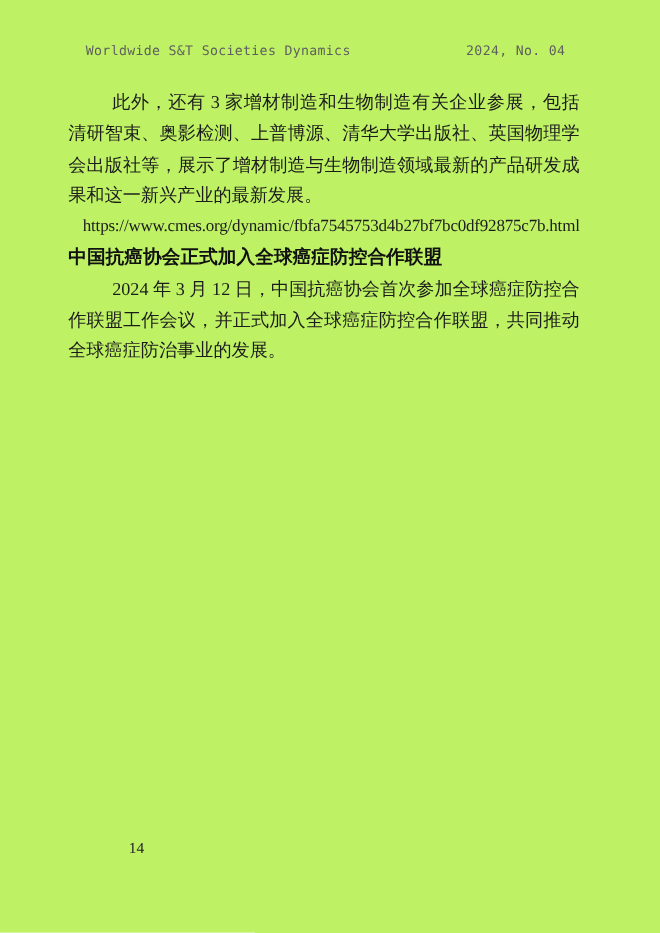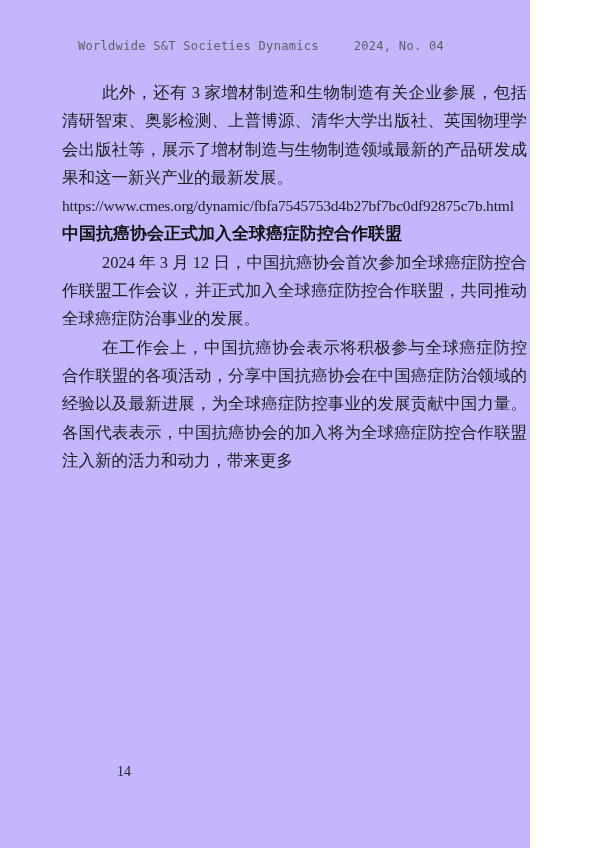--- a/index.html
+++ b/index.html
@@ -2,23 +2,23 @@
 <html><head>
 <meta charset="utf-8">
 <style>
   html, body {
     margin: 0;
     padding: 0;
     background: #ffffff;
   }
   .page {
     position: relative;
-    width: 530px;
+    width: 600px;
     height: 848px;
-    background: #c4b5fd;
+    background: #bef264;
     overflow: hidden;
     font-family: "Liberation Serif", "DejaVu Serif", serif;
   }
   .header {
     position: absolute;
     top: 39px;
     left: 78px;
     right: 86px;
     display: flex;
     justify-content: space-between;
@@ -45,21 +45,21 @@
   .para-indent {
     text-indent: 40px;
   }
   .link-label {
     text-indent: 0;
   }
   .url {
     font-size: 15.5px;
     letter-spacing: -0.2px;
     white-space: nowrap;
-    text-align: left;
+    text-align: right;
   }
   .heading {
     font-family: "Liberation Sans", "DejaVu Sans", sans-serif;
     font-weight: 700;
     font-size: 17px;
     text-indent: 0;
     color: #111111;
   }
   .page-number {
     position: absolute;
@@ -78,18 +78,17 @@
   <div class="header">
     <span>Worldwide S&amp;T Societies Dynamics</span>
     <span>2024, No. 04</span>
   </div>
 
   <div class="content">
     <p class="para-indent">此外，还有 3 家增材制造和生物制造有关企业参展，包括清研智束、奥影检测、上普博源、清华大学出版社、英国物理学会出版社等，展示了增材制造与生物制造领域最新的产品研发成果和这一新兴产业的最新发展。</p>
     <p class="url">https://www.cmes.org/dynamic/fbfa7545753d4b27bf7bc0df92875c7b.html</p>
     <p class="heading">中国抗癌协会正式加入全球癌症防控合作联盟</p>
     <p class="para-indent">2024 年 3 月 12 日，中国抗癌协会首次参加全球癌症防控合作联盟工作会议，并正式加入全球癌症防控合作联盟，共同推动全球癌症防治事业的发展。</p>
-    <p class="para-indent">在工作会上，中国抗癌协会表示将积极参与全球癌症防控合作联盟的各项活动，分享中国抗癌协会在中国癌症防治领域的经验以及最新进展，为全球癌症防控事业的发展贡献中国力量。各国代表表示，中国抗癌协会的加入将为全球癌症防控合作联盟注入新的活力和动力，带来更多</p>
   </div>
 
   <div class="page-number">14</div>
 
 </div>
 
 </body></html>

